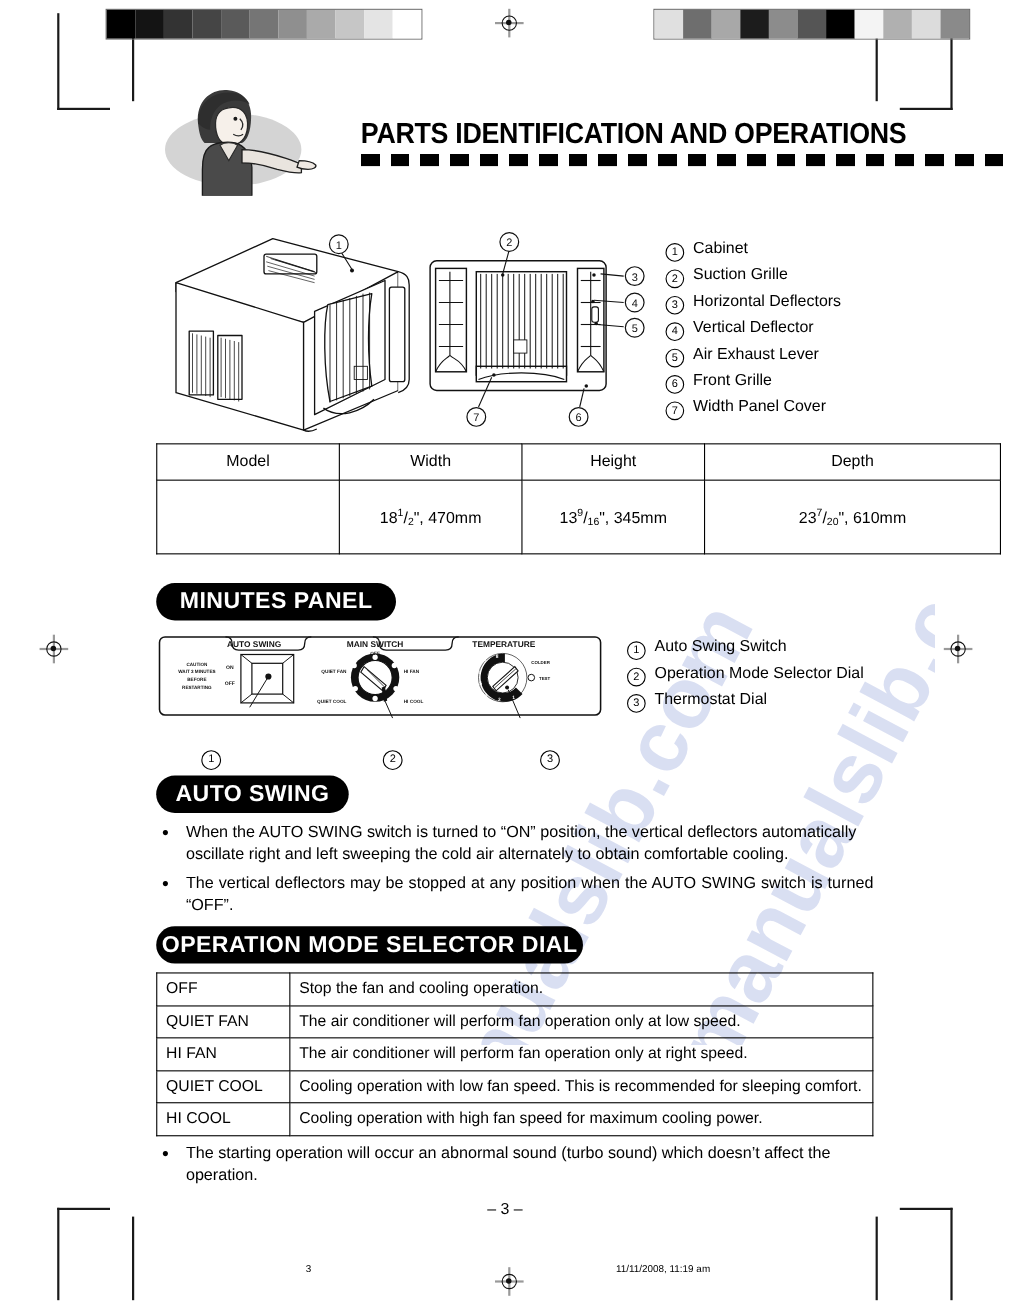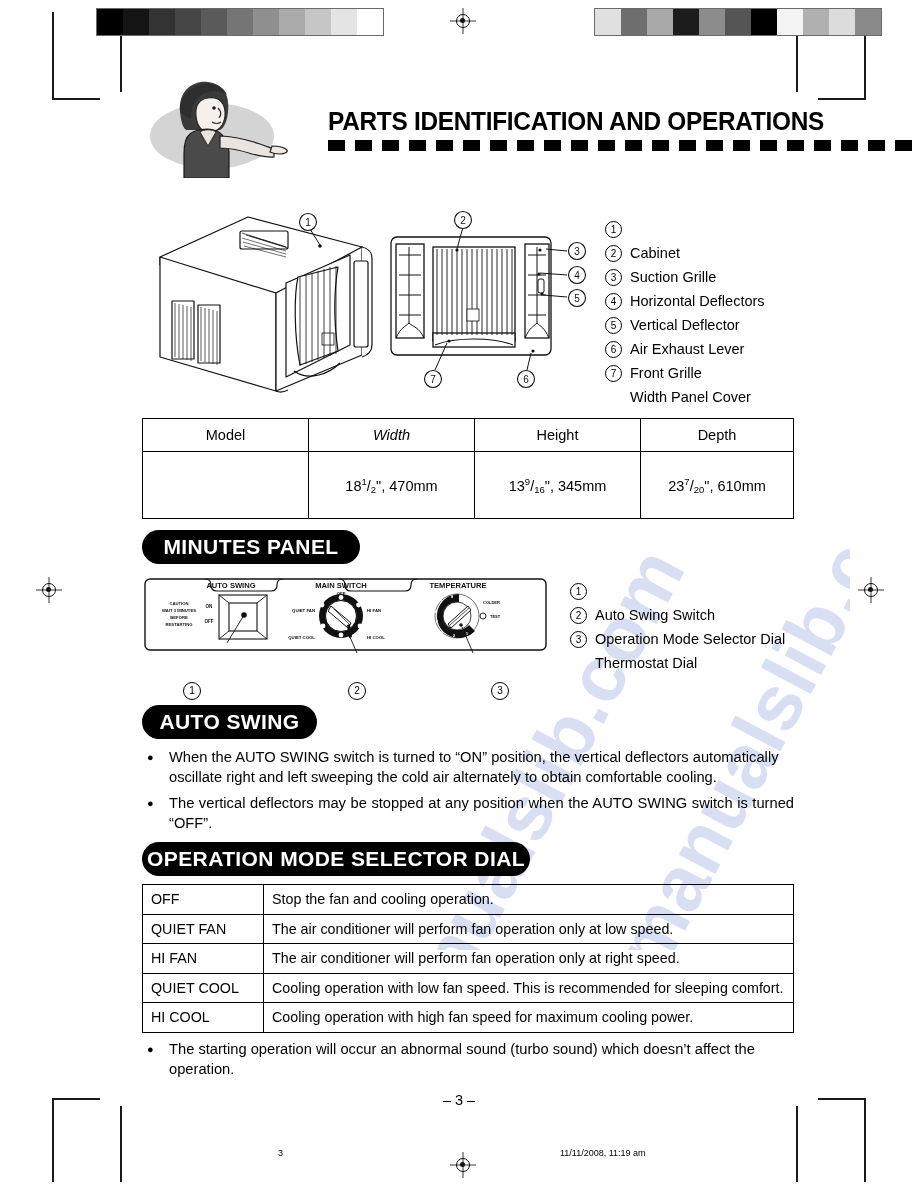--- a/index.html
+++ b/index.html
@@ -25,28 +25,28 @@
        white-space:nowrap;}
   #title-dashes{position:absolute;left:178px;top:62px;width:616px;height:11px;
        background:repeating-linear-gradient(to right,#000 0 17px,transparent 17px 27px);}
 
   
   #parts-list{position:absolute;left:605px;top:218px;width:220px;}
   .pitem{display:flex;align-items:flex-start;height:24px;font-size:14.5px;}
   .circnum{display:inline-flex;align-items:center;justify-content:center;
        width:15px;height:15px;border:1.1px solid #000;border-radius:50%;
        font-size:10px;line-height:1;margin-right:8px;margin-top:3px;flex:none;}
-  .plabel{white-space:nowrap;margin-top:27px;}
+  .plabel{white-space:nowrap;}
 
   
   #diagram-iso{position:absolute;left:148px;top:205px;width:235px;height:190px;}
   #diagram-front{position:absolute;left:385px;top:205px;width:215px;height:195px;}
 
   
-  #dim-table{position:absolute;left:142px;top:403px;width:652px;border-collapse:collapse;margin-top:15px;}
+  #dim-table{position:absolute;left:142px;top:403px;width:768px;border-collapse:collapse;}
   #dim-table td{border:1.2px solid #000;text-align:center;font-size:14.5px;}
   #dim-table tr.head td{height:30px;}
   #dim-table tr.body td{height:64px;}
   sup,sub{font-size:9.5px;}
   sup{vertical-align:6px;} sub{vertical-align:-2px;}
 
   
   .pill{position:absolute;background:#000;color:#fff;border-radius:22px;
        display:flex;align-items:center;justify-content:center;
        font-weight:bold;letter-spacing:0.4px;font-size:21px;
@@ -340,21 +340,21 @@
   <div class="pitem">
     <span class="circnum">7</span>
     <span class="plabel">Width Panel Cover</span>
   </div>
 </div>
 
 <table id="dim-table">
   <tbody>
       <tr class="head">
     <td style="width:163px;">Model</td>
-    <td style="width:163px;font-style:italic;">Width</td>
+    <td style="width:163px;">Width</td>
     <td style="width:163px;">Height</td>
     <td>Depth</td>
   </tr>
   <tr class="body">
     <td></td>
     <td><span>18</span><sup>1</sup>/<sub>2</sub><span>", 470mm</span></td>
     <td><span>13</span><sup>9</sup>/<sub>16</sub><span>", 345mm</span></td>
     <td><span>23</span><sup>7</sup>/<sub>20</sub><span>", 610mm</span></td>
   </tr>
 </tbody>

